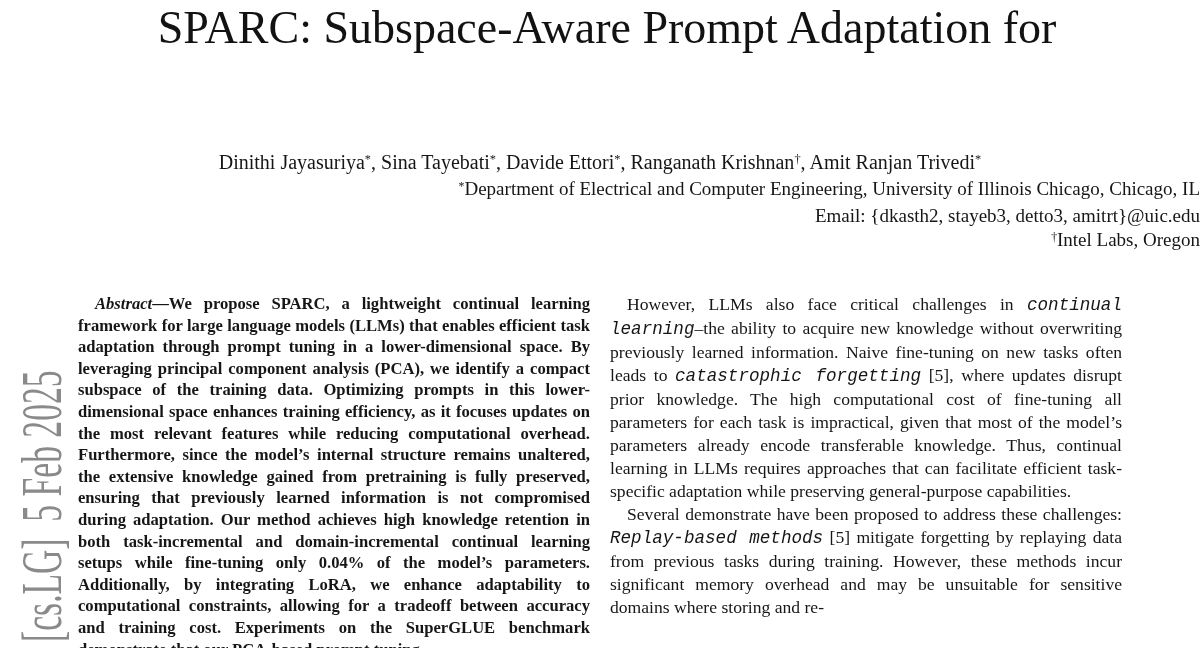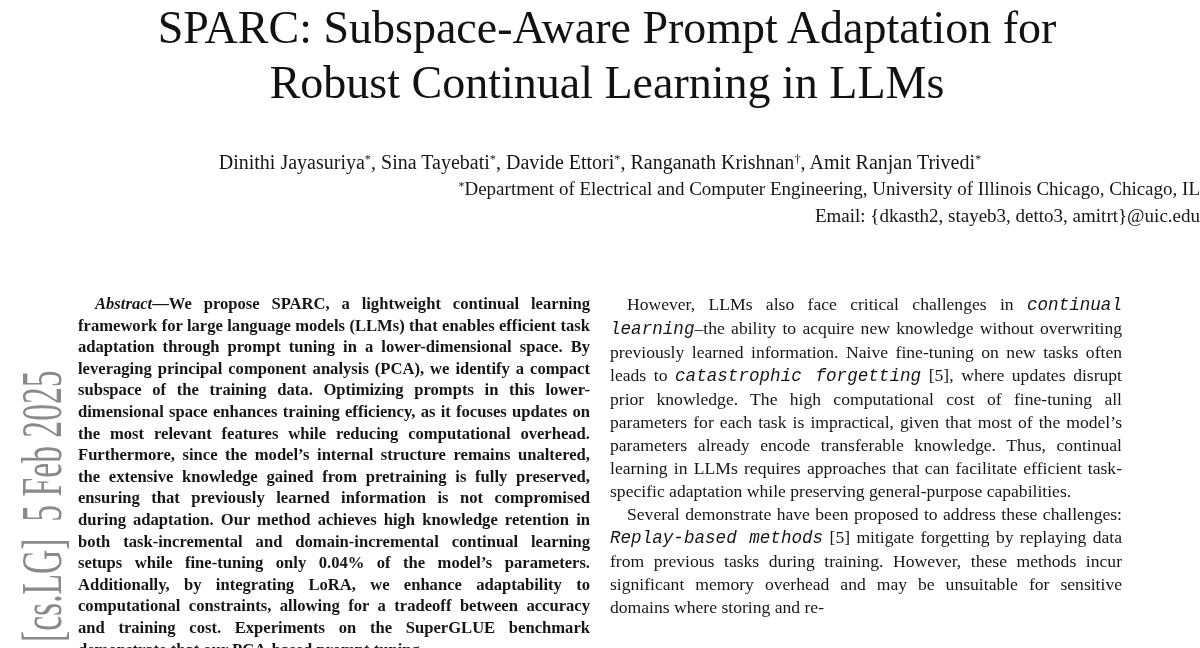--- a/index.html
+++ b/index.html
@@ -78,31 +78,33 @@
   }
   .body-p em { font-style:italic;font-family:Liberation Mono, monospace; }
 </style>
 </head>
 <body>
 
 <div class="arxiv-stamp" style="color: rgb(138, 138, 138);">[cs.LG]  5 Feb 2025</div>
 
 <div class="title-block">
   <div>SPARC: Subspace-Aware Prompt Adaptation for</div>
-  <div>Robust Continual Learning in LLMs</div>
 </div>
 
 <div class="header-block">
   <div class="authors-line">
     <span>Dinithi Jayasuriya</span><sup class="marker">*</sup><span>, Sina Tayebati</span><sup class="marker">*</sup><span>, Davide Ettori</span><sup class="marker">*</sup><span>, Ranganath Krishnan</span><sup class="marker">†</sup><span>, Amit Ranjan Trivedi</span><sup class="marker">*</sup>
   </div>
   <div class="header-line">
     <sup class="marker">*</sup><span>Department of Electrical and Computer Engineering, University of Illinois Chicago, Chicago, IL</span>
   </div>
   <div class="header-line">Email: {dkasth2, stayeb3, detto3, amitrt}@uic.edu</div>
+  <div class="header-line">
+    <sup class="marker">†</sup><span>Intel Labs, Oregon</span>
+  </div>
 </div>
 
 <div class="columns">
   <div class="col-left">
     <p class="abstract-p"><em>Abstract</em><span>—We propose SPARC, a lightweight continual learning framework for large language models (LLMs) that enables efficient task adaptation through prompt tuning in a lower-dimensional space. By leveraging principal component analysis (PCA), we identify a compact subspace of the training data. Optimizing prompts in this lower-dimensional space enhances training efficiency, as it focuses updates on the most relevant features while reducing computational overhead. Furthermore, since the model’s internal structure remains unaltered, the extensive knowledge gained from pretraining is fully preserved, ensuring that previously learned information is not compromised during adaptation. Our method achieves high knowledge retention in both task-incremental and domain-incremental continual learning setups while fine-tuning only 0.04% of the model’s parameters. Additionally, by integrating LoRA, we enhance adaptability to computational constraints, allowing for a tradeoff between accuracy and training cost. Experiments on the SuperGLUE benchmark demonstrate that our PCA-based prompt tuning</span></p>
   </div>
   <div class="col-right">
     <p class="body-p"><span>However, LLMs also face critical challenges in </span><em>continual learning</em><span>–the ability to acquire new knowledge without overwriting previously learned information. Naive fine-tuning on new tasks often leads to </span><em>catastrophic forgetting</em><span> [5], where updates disrupt prior knowledge. The high computational cost of fine-tuning all parameters for each task is impractical, given that most of the model’s parameters already encode transferable knowledge. Thus, continual learning in LLMs requires approaches that can facilitate efficient task-specific adaptation while preserving general-purpose capabilities.</span></p>
     <p class="body-p"><span>Several demonstrate have been proposed to address these challenges: </span><em>Replay-based methods</em><span> [5] mitigate forgetting by replaying data from previous tasks during training. However, these methods incur significant memory overhead and may be unsuitable for sensitive domains where storing and re-</span></p>
   </div>

